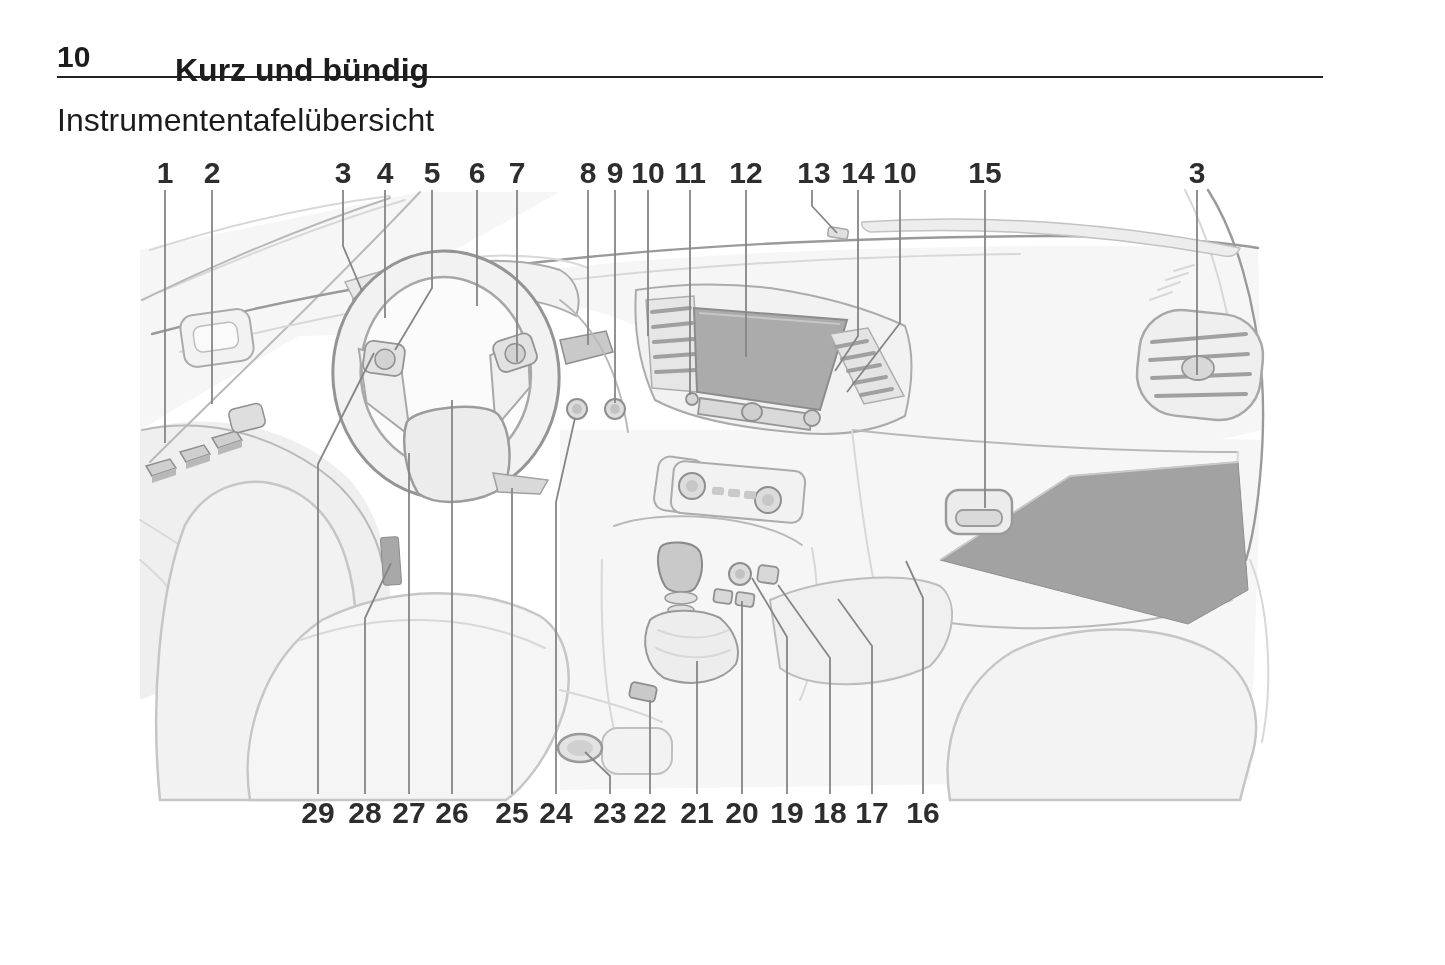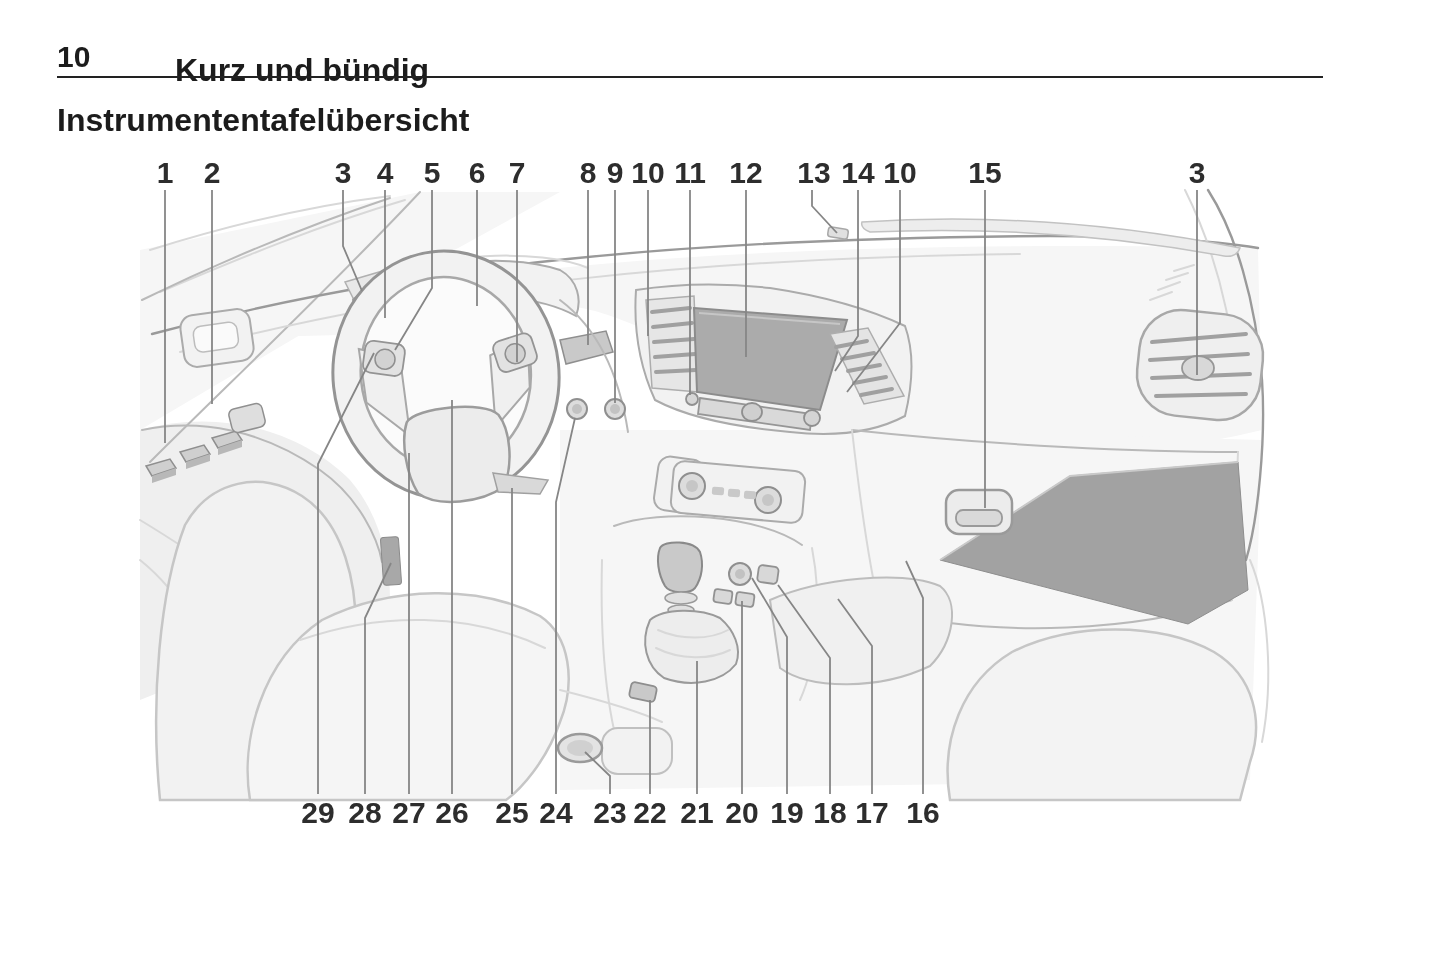--- a/index.html
+++ b/index.html
@@ -1,20 +1,20 @@
 <!DOCTYPE html>
 <html><head>
 <meta charset="utf-8">
 <style>
   html,body{margin:0;padding:0;background:#ffffff;}
   body{position:relative;width:1445px;height:965px;font-family:"Liberation Sans",sans-serif;overflow:hidden;}
   .hdr-num{position:absolute;left:57px;top:40px;font-size:30px;font-weight:700;color:#1c1c1c;}
   .hdr-title{position:absolute;left:175px;top:40px;font-size:32px;font-weight:700;color:#1c1c1c;margin-top:12px;}
   .hdr-rule{position:absolute;left:57px;top:76px;width:1266px;height:2px;background:#222;}
-  .sec-title{position:absolute;left:57px;top:102px;font-size:32px;font-weight:700;color:#1c1c1c;}
+  .sec-title{position:absolute;left:57px;top:102px;font-size:32px;font-weight:400;color:#1c1c1c;}
   svg{position:absolute;left:0;top:0;}
   .ln{stroke:#b9b9b9;stroke-width:2;fill:none;stroke-linecap:round;}
   .ln-soft{stroke:#d8d8d8;stroke-width:2;fill:none;stroke-linecap:round;}
   .ln-dark{stroke:#9a9a9a;stroke-width:2.4;fill:none;stroke-linecap:round;}
   .fill-a{fill:#f6f6f6;stroke:none;}
   .fill-b{fill:#efefef;stroke:none;}
   .panel{fill:#f2f2f2;stroke:#ababab;stroke-width:2;}
   .knob{fill:#dcdcdc;stroke:#8f8f8f;stroke-width:2;}
   .slat{stroke:#a0a0a0;stroke-width:4;stroke-linecap:round;}
 </style>

